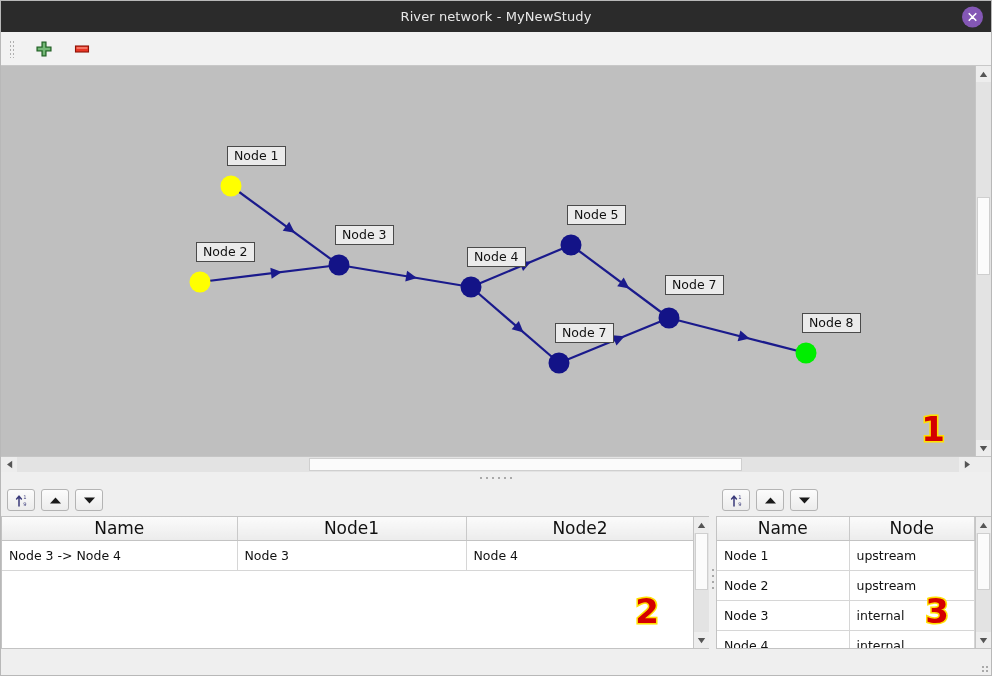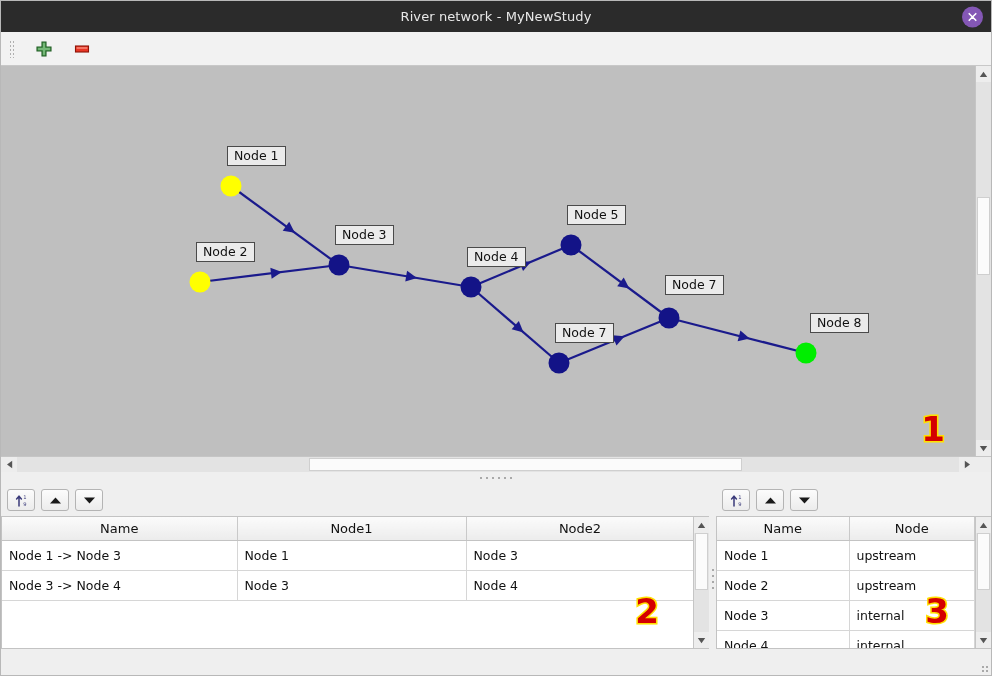--- a/index.html
+++ b/index.html
@@ -198,21 +198,21 @@
   }
   table.grid {
     width: 100%;
     border-collapse: collapse;
     table-layout: fixed;
   }
   table.grid th {
     background: linear-gradient(#fbfbfb, #ececec);
     border-right: 1px solid #c9c9c9;
     border-bottom: 1px solid #c3c3c3;
-    font-size: 13px;
+    font-size: 17px;
     font-weight: normal;
     color: #111;
     height: 23px;
     text-align: center;
   }
   table.grid td {
     border-right: 1px solid #d6d6d6;
     border-bottom: 1px solid #d6d6d6;
     font-size: 12.5px;
     color: #111;
@@ -300,21 +300,21 @@
           </g>
       </svg>
       <div id="labels-layer">
           <div class="node-label" style="left: 226px; top: 80px;">Node 1</div>
           <div class="node-label" style="left: 195px; top: 176px;">Node 2</div>
           <div class="node-label" style="left: 334px; top: 159px;">Node 3</div>
           <div class="node-label" style="left: 466px; top: 181px;">Node 4</div>
           <div class="node-label" style="left: 566px; top: 139px;">Node 5</div>
           <div class="node-label" style="left: 554px; top: 257px;">Node 7</div>
           <div class="node-label" style="left: 664px; top: 209px;">Node 7</div>
-          <div class="node-label" style="left: 801px; top: 247px; margin-left: 8px;">Node 8</div>
+          <div class="node-label" style="left: 801px; top: 247px;">Node 8</div>
         </div>
       <div class="overlay-num n1">1</div>
     </div>
     <div class="vscroll">
       <div class="sb-arrow">
         <svg width="9" height="7" viewBox="0 0 9 7">
             <path d="M4.5 0.8 L8.2 6 L0.8 6 Z" fill="#555"></path>
           </svg>
       </div>
       <div class="sb-track">
@@ -380,25 +380,20 @@
                 <col style="width:228px">
               </colgroup>
             <thead>
                 <tr id="links-head">
                   <th>Name</th>
                   <th>Node1</th>
                   <th>Node2</th>
                 </tr>
               </thead>
             <tbody id="links-body">
-                <tr>
-                  <td>Node 1 -&gt; Node 3</td>
-                  <td>Node 1</td>
-                  <td>Node 3</td>
-                </tr>
                 <tr>
                   <td>Node 3 -&gt; Node 4</td>
                   <td>Node 3</td>
                   <td>Node 4</td>
                 </tr>
               </tbody>
           </table>
           <div class="overlay-num n2">2</div>
         </div>
         <div class="vscroll" style="flex:0 0 16px;">

